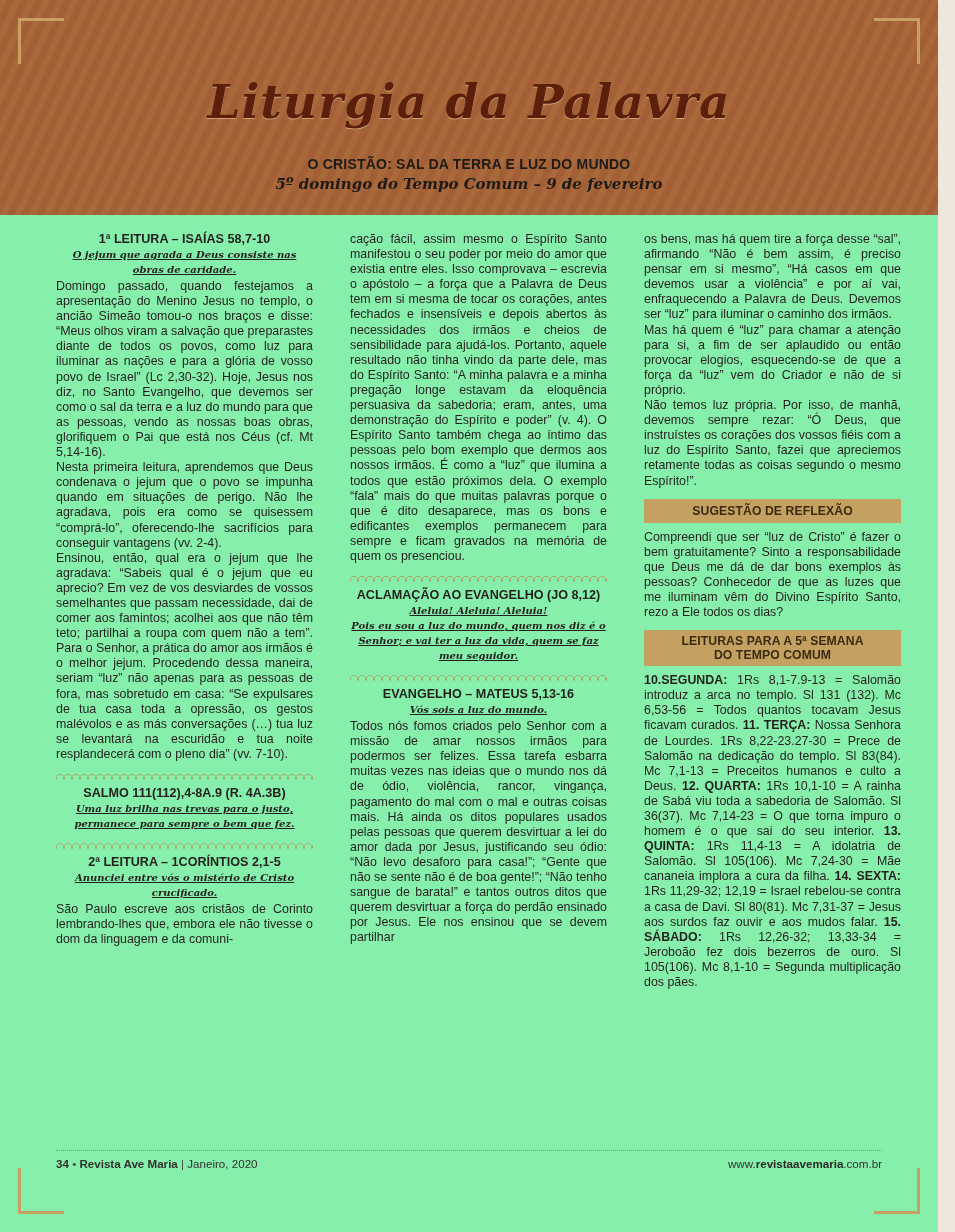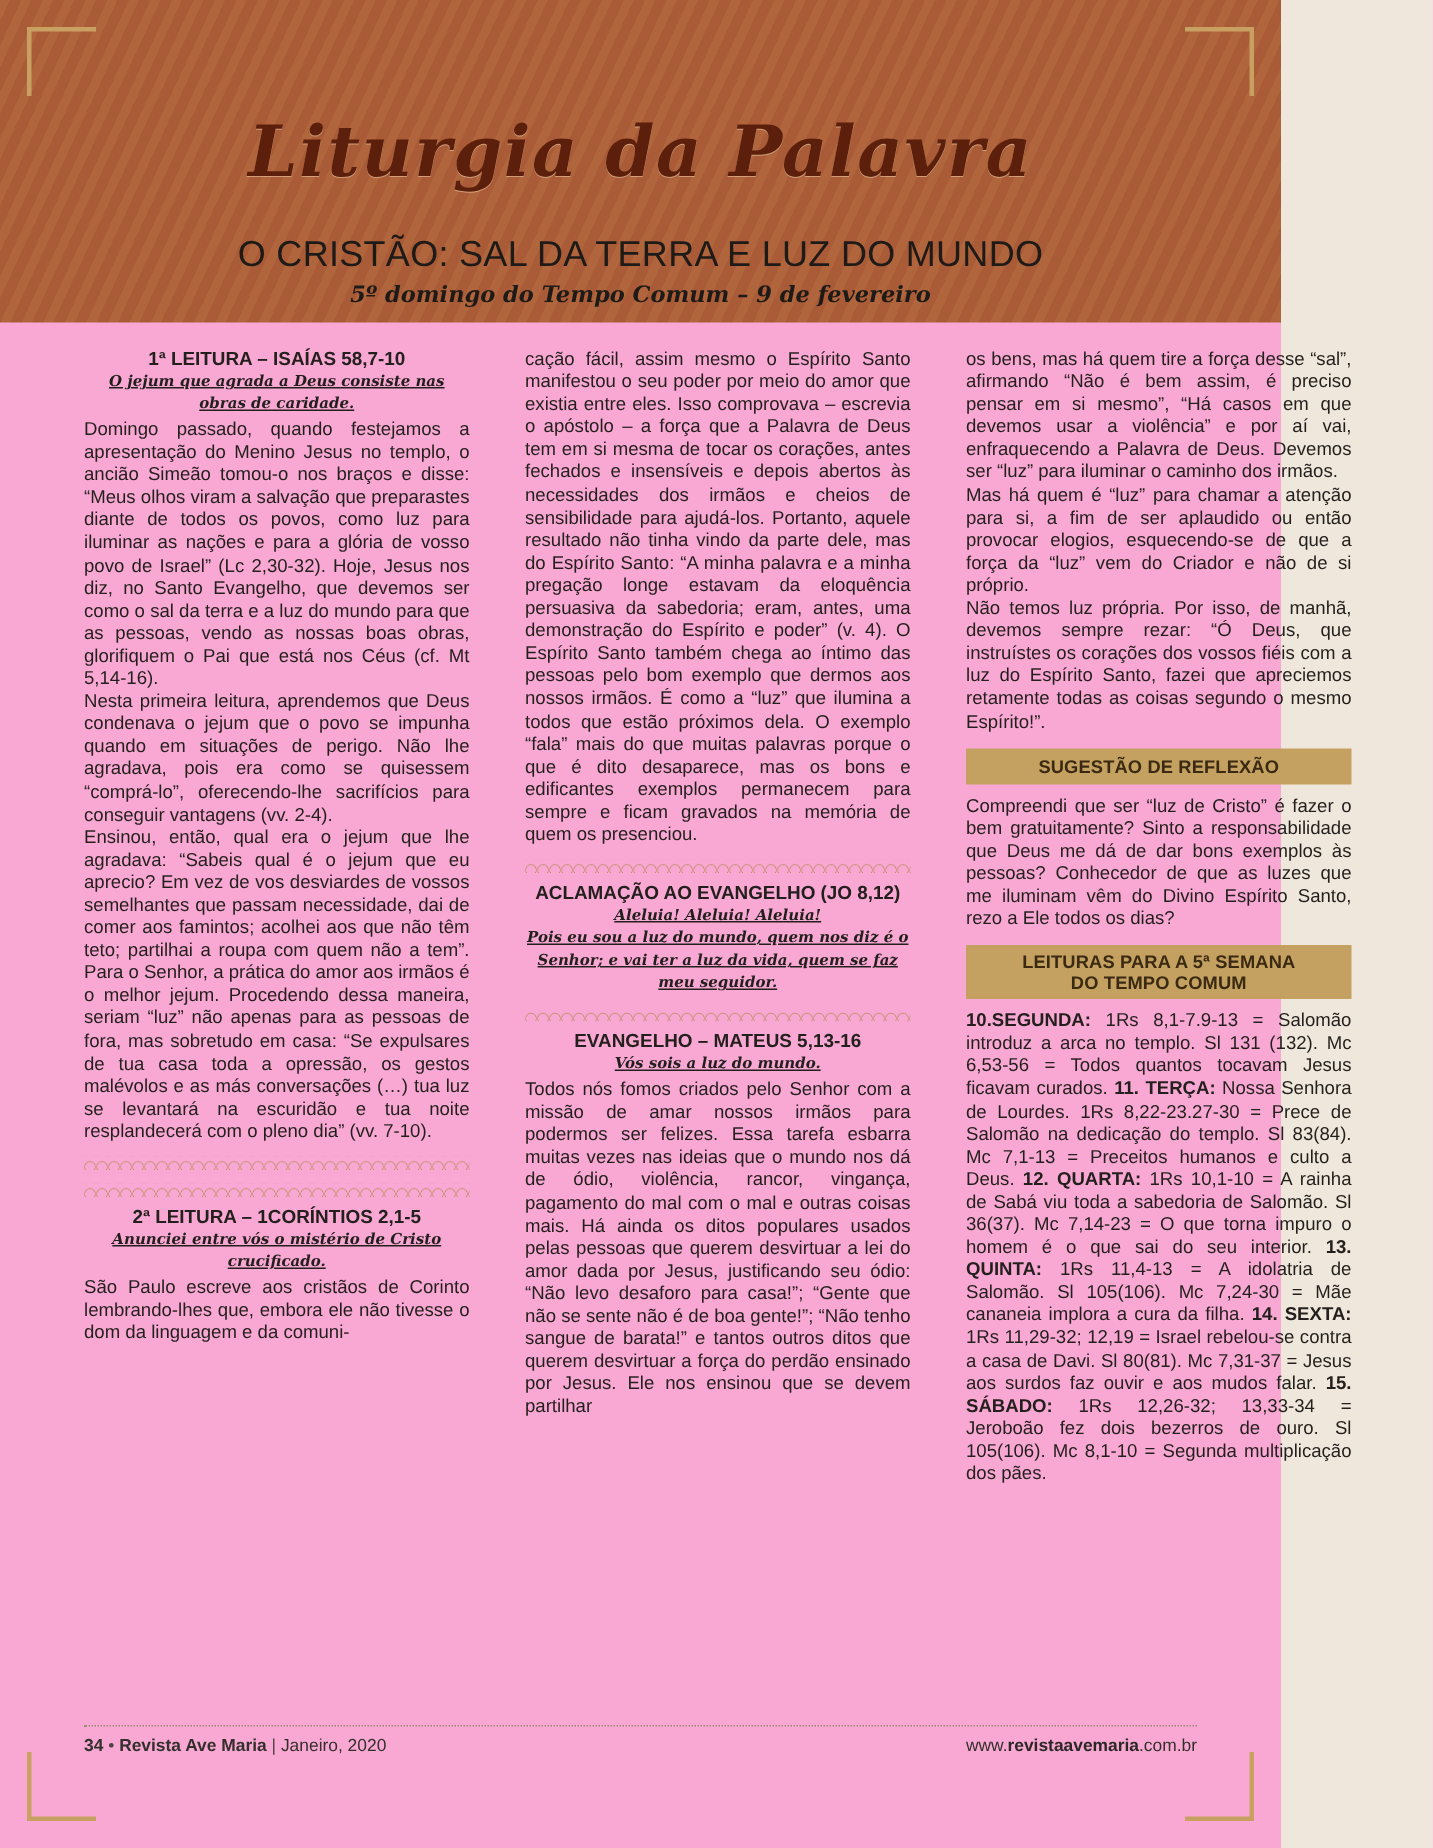--- a/index.html
+++ b/index.html
@@ -5,26 +5,26 @@
   html,body{margin:0;padding:0;}
   body{
     width:955px;height:1232px;
     background:#efe7dc;
     font-family:"Liberation Sans", sans-serif;
     color:#231f1c;
     overflow:hidden;
   }
   .page{
     position:relative;
-    width:854px;height:1232px;
+    width:938px;height:1232px;
     background:
       radial-gradient(ellipse 900px 420px at 48% 6%, rgba(163,92,52,0.42), rgba(163,92,52,0) 68%),
       radial-gradient(ellipse 700px 300px at 20% 2%, rgba(120,54,28,0.35), rgba(120,54,28,0) 70%),
       linear-gradient(180deg,#b9writes 0%, #f4ece1 100%);
-    background-color:#f9a8d4;
+    background-color:#86efac;
   }
   .page::before{
     content:"";
     position:absolute;left:0;top:0;right:0;height:215px;
     background:
       radial-gradient(ellipse 300px 170px at 22% 30%, rgba(90,36,20,0.55), rgba(90,36,20,0) 70%),
       radial-gradient(ellipse 260px 150px at 50% 18%, rgba(150,70,35,0.45), rgba(150,70,35,0) 70%),
       radial-gradient(ellipse 340px 190px at 80% 35%, rgba(110,48,24,0.5), rgba(110,48,24,0) 72%),
       linear-gradient(180deg, #8d4422 0%, #b96c3c 38%, #dfc3a2 75%, #f3ead f 100%);
     background-color:#a85c31;
@@ -60,21 +60,21 @@
     font-size:47px;
     letter-spacing:1px;
     color:#5b1f0c;
     text-shadow:0 1px 0 rgba(255,235,200,.45);
   }
   .subhead{
     position:absolute;left:0;right:0;top:156px;text-align:center;z-index:5;
   }
   .subhead .line1{
     font-family:"Liberation Sans", sans-serif;
-    font-weight:normal;font-size:24px;letter-spacing:.2px;color:#1d1a17;
+    font-weight:bold;font-size:14px;letter-spacing:.2px;color:#1d1a17;
   }
   .subhead .line2{
     margin-top:3px;
     font-family:"DejaVu Serif", serif;
     font-style:italic;font-weight:bold;font-size:15px;color:#1d1a17;
   }
 
   .cols{
     position:absolute;left:56px;top:232px;width:845px;height:880px;
     display:flex;gap:37px;z-index:4;
@@ -149,20 +149,24 @@
 
     <div class="col">
       <div class="head-block">
         <div class="h1">1ª LEITURA – ISAÍAS 58,7-10</div>
         <div class="h2">O jejum que agrada a Deus consiste nas obras de caridade.</div>
       </div>
       <p>Domingo passado, quando festejamos a apresentação do Menino Jesus no templo, o ancião Simeão tomou-o nos braços e disse: “Meus olhos viram a salvação que preparastes diante de todos os povos, como luz para iluminar as nações e para a glória de vosso povo de Israel” (Lc 2,30-32). Hoje, Jesus nos diz, no Santo Evangelho, que devemos ser como o sal da terra e a luz do mundo para que as pessoas, vendo as nossas boas obras, glorifiquem o Pai que está nos Céus (cf. Mt 5,14-16).</p>
       <p>Nesta primeira leitura, aprendemos que Deus condenava o jejum que o povo se impunha quando em situações de perigo. Não lhe agradava, pois era como se quisessem “comprá-lo”, oferecendo-lhe sacrifícios para conseguir vantagens (vv. 2-4).</p>
       <p>Ensinou, então, qual era o jejum que lhe agradava: “Sabeis qual é o jejum que eu aprecio? Em vez de vos desviardes de vossos semelhantes que passam necessidade, dai de comer aos famintos; acolhei aos que não têm teto; partilhai a roupa com quem não a tem”. Para o Senhor, a prática do amor aos irmãos é o melhor jejum. Procedendo dessa maneira, seriam “luz” não apenas para as pessoas de fora, mas sobretudo em casa: “Se expulsares de tua casa toda a opressão, os gestos malévolos e as más conversações (…) tua luz se levantará na escuridão e tua noite resplandecerá com o pleno dia” (vv. 7-10).</p>
       <div class="wave"></div>
+      <div class="head-block">
+        <div class="h1">SALMO 111(112),4-8A.9 (R. 4A.3B)</div>
+        <div class="h2">Uma luz brilha nas trevas para o justo, permanece para sempre o bem que fez.</div>
+      </div>
       <div class="wave"></div>
       <div class="head-block">
         <div class="h1">2ª LEITURA – 1CORÍNTIOS 2,1-5</div>
         <div class="h2">Anunciei entre vós o mistério de Cristo crucificado.</div>
       </div>
       <p>São Paulo escreve aos cristãos de Corinto lembrando-lhes que, embora ele não tivesse o dom da linguagem e da comuni-</p>
     </div>
 
     <div class="col">
       <p>cação fácil, assim mesmo o Espírito Santo manifestou o seu poder por meio do amor que existia entre eles. Isso comprovava – escrevia o apóstolo – a força que a Palavra de Deus tem em si mesma de tocar os corações, antes fechados e insensíveis e depois abertos às necessidades dos irmãos e cheios de sensibilidade para ajudá-los. Portanto, aquele resultado não tinha vindo da parte dele, mas do Espírito Santo: “A minha palavra e a minha pregação longe estavam da eloquência persuasiva da sabedoria; eram, antes, uma demonstração do Espírito e poder” (v. 4). O Espírito Santo também chega ao íntimo das pessoas pelo bom exemplo que dermos aos nossos irmãos. É como a “luz” que ilumina a todos que estão próximos dela. O exemplo “fala” mais do que muitas palavras porque o que é dito desaparece, mas os bons e edificantes exemplos permanecem para sempre e ficam gravados na memória de quem os presenciou.</p>

